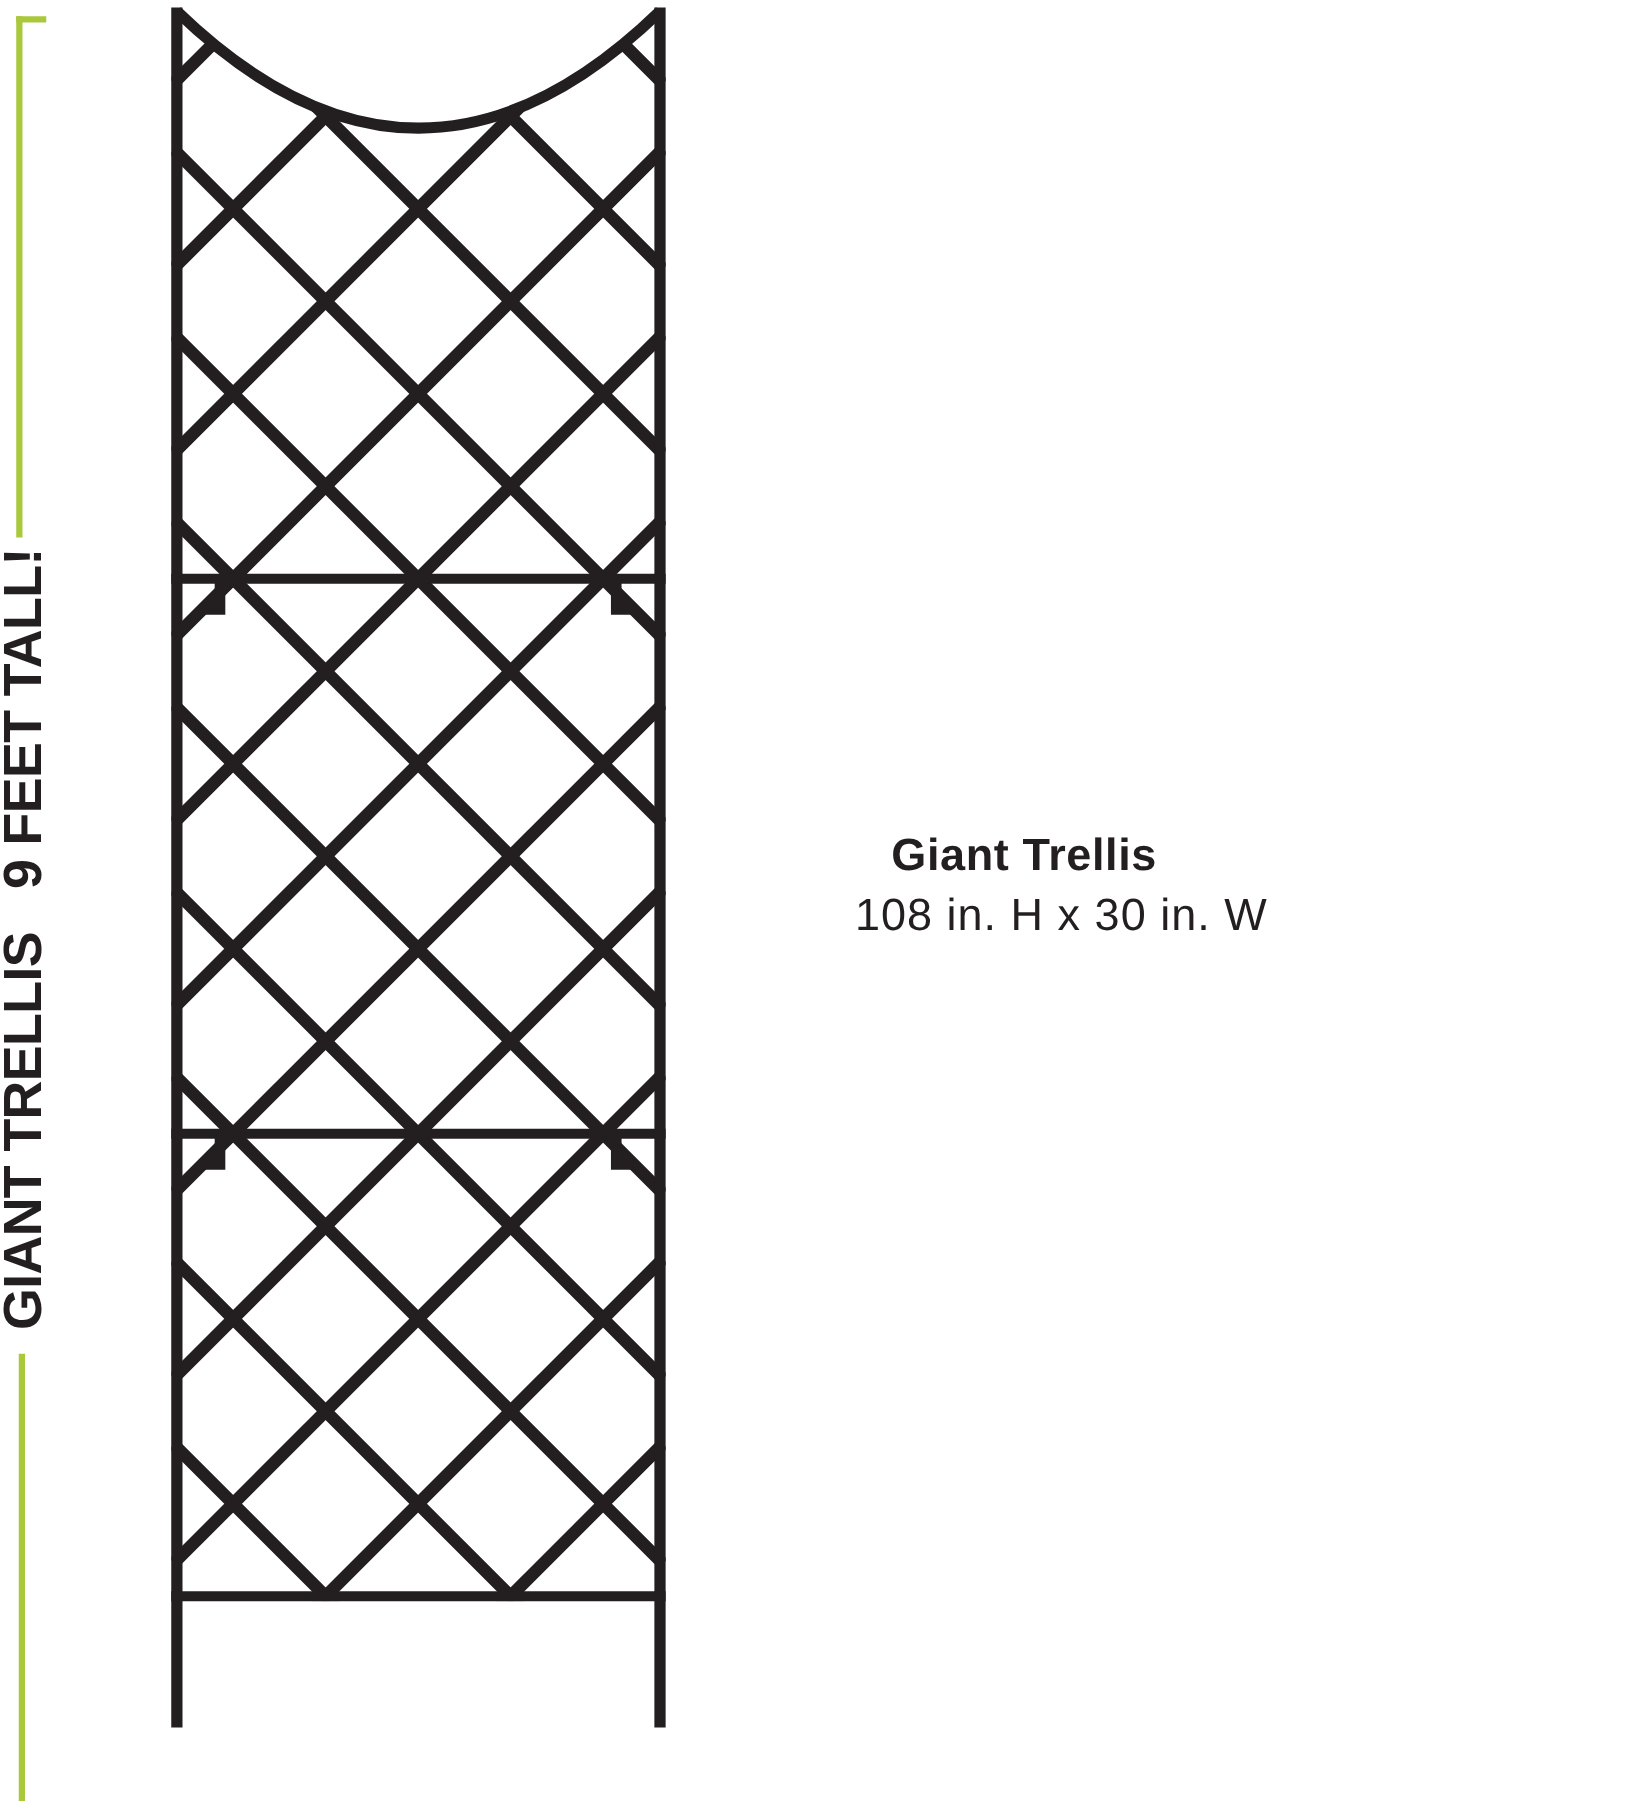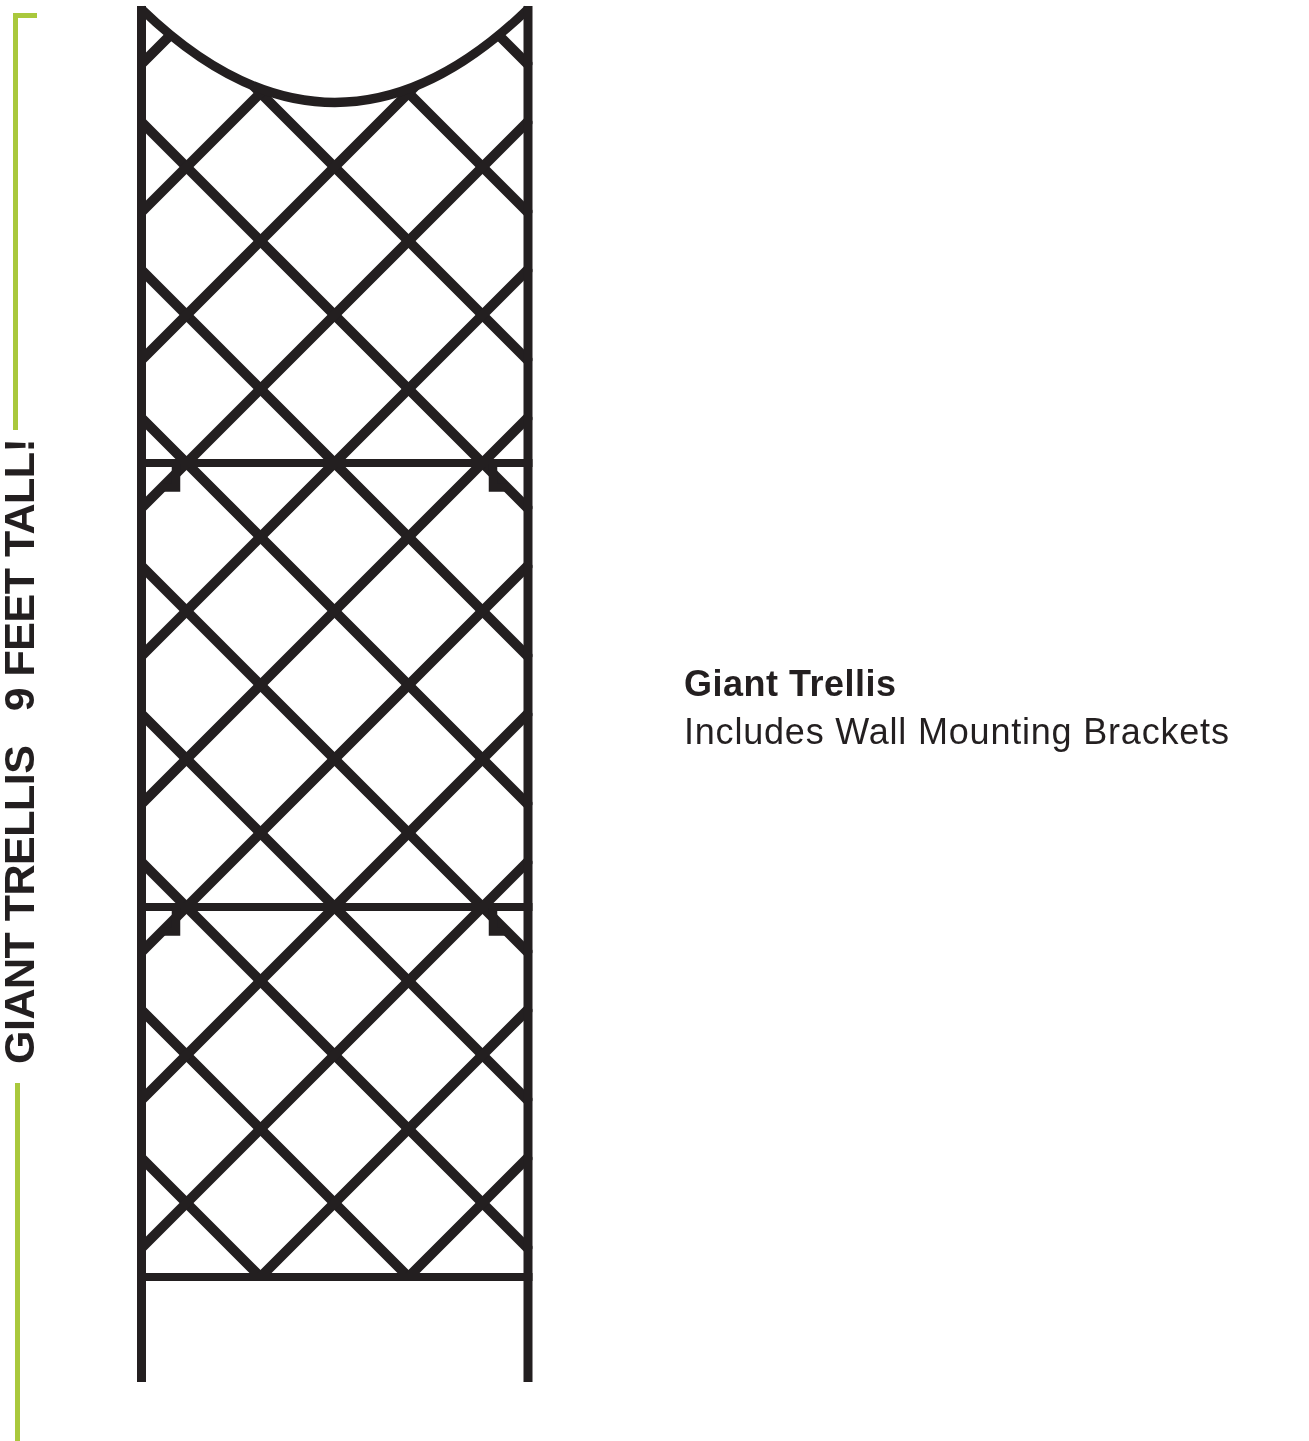--- a/index.html
+++ b/index.html
@@ -27,21 +27,21 @@
   }
   
   .trellis-svg{position:absolute;left:0;top:0;}
   .ink{stroke:#231f20;fill:none;}
   
   .product-copy{
     position:absolute;left:684px;top:660px;color:#231f20;
     font-size:36px;line-height:48px;letter-spacing:0.8px;
     font-weight:500;white-space:nowrap;
   }
-  .product-copy .title{font-weight:bold;letter-spacing:0.5px;}
+  .product-copy .title{font-weight:bold;letter-spacing:0.5px;margin-left:29px;}
 </style>
 </head>
 <body>
 
 <div class="accent-bracket"></div>
 
 <div class="accent-line"></div>
 
 <div class="banner">GIANT TRELLIS   9 FEET TALL!</div>
 
@@ -79,14 +79,14 @@
   <line class="ink" stroke-width="8" x1="137" y1="1277" x2="532.5" y2="1277"></line>
 
   <path class="ink" stroke-width="8.5" stroke-linejoin="miter" d="M176,464 L176,487.5 L162,487.5"></path>
   <path class="ink" stroke-width="8.5" stroke-linejoin="miter" d="M493,464 L493,487.5 L507,487.5"></path>
   <path class="ink" stroke-width="8.5" stroke-linejoin="miter" d="M176,908 L176,931.5 L162,931.5"></path>
   <path class="ink" stroke-width="8.5" stroke-linejoin="miter" d="M493,908 L493,931.5 L507,931.5"></path>
 </svg>
 
 <div class="product-copy">
   <div class="title">Giant Trellis</div>
-  <div>Includes Wall Mounting Brackets</div>
+  <div>108 in. H x 30 in. W</div>
 </div>
 
 </body></html>

